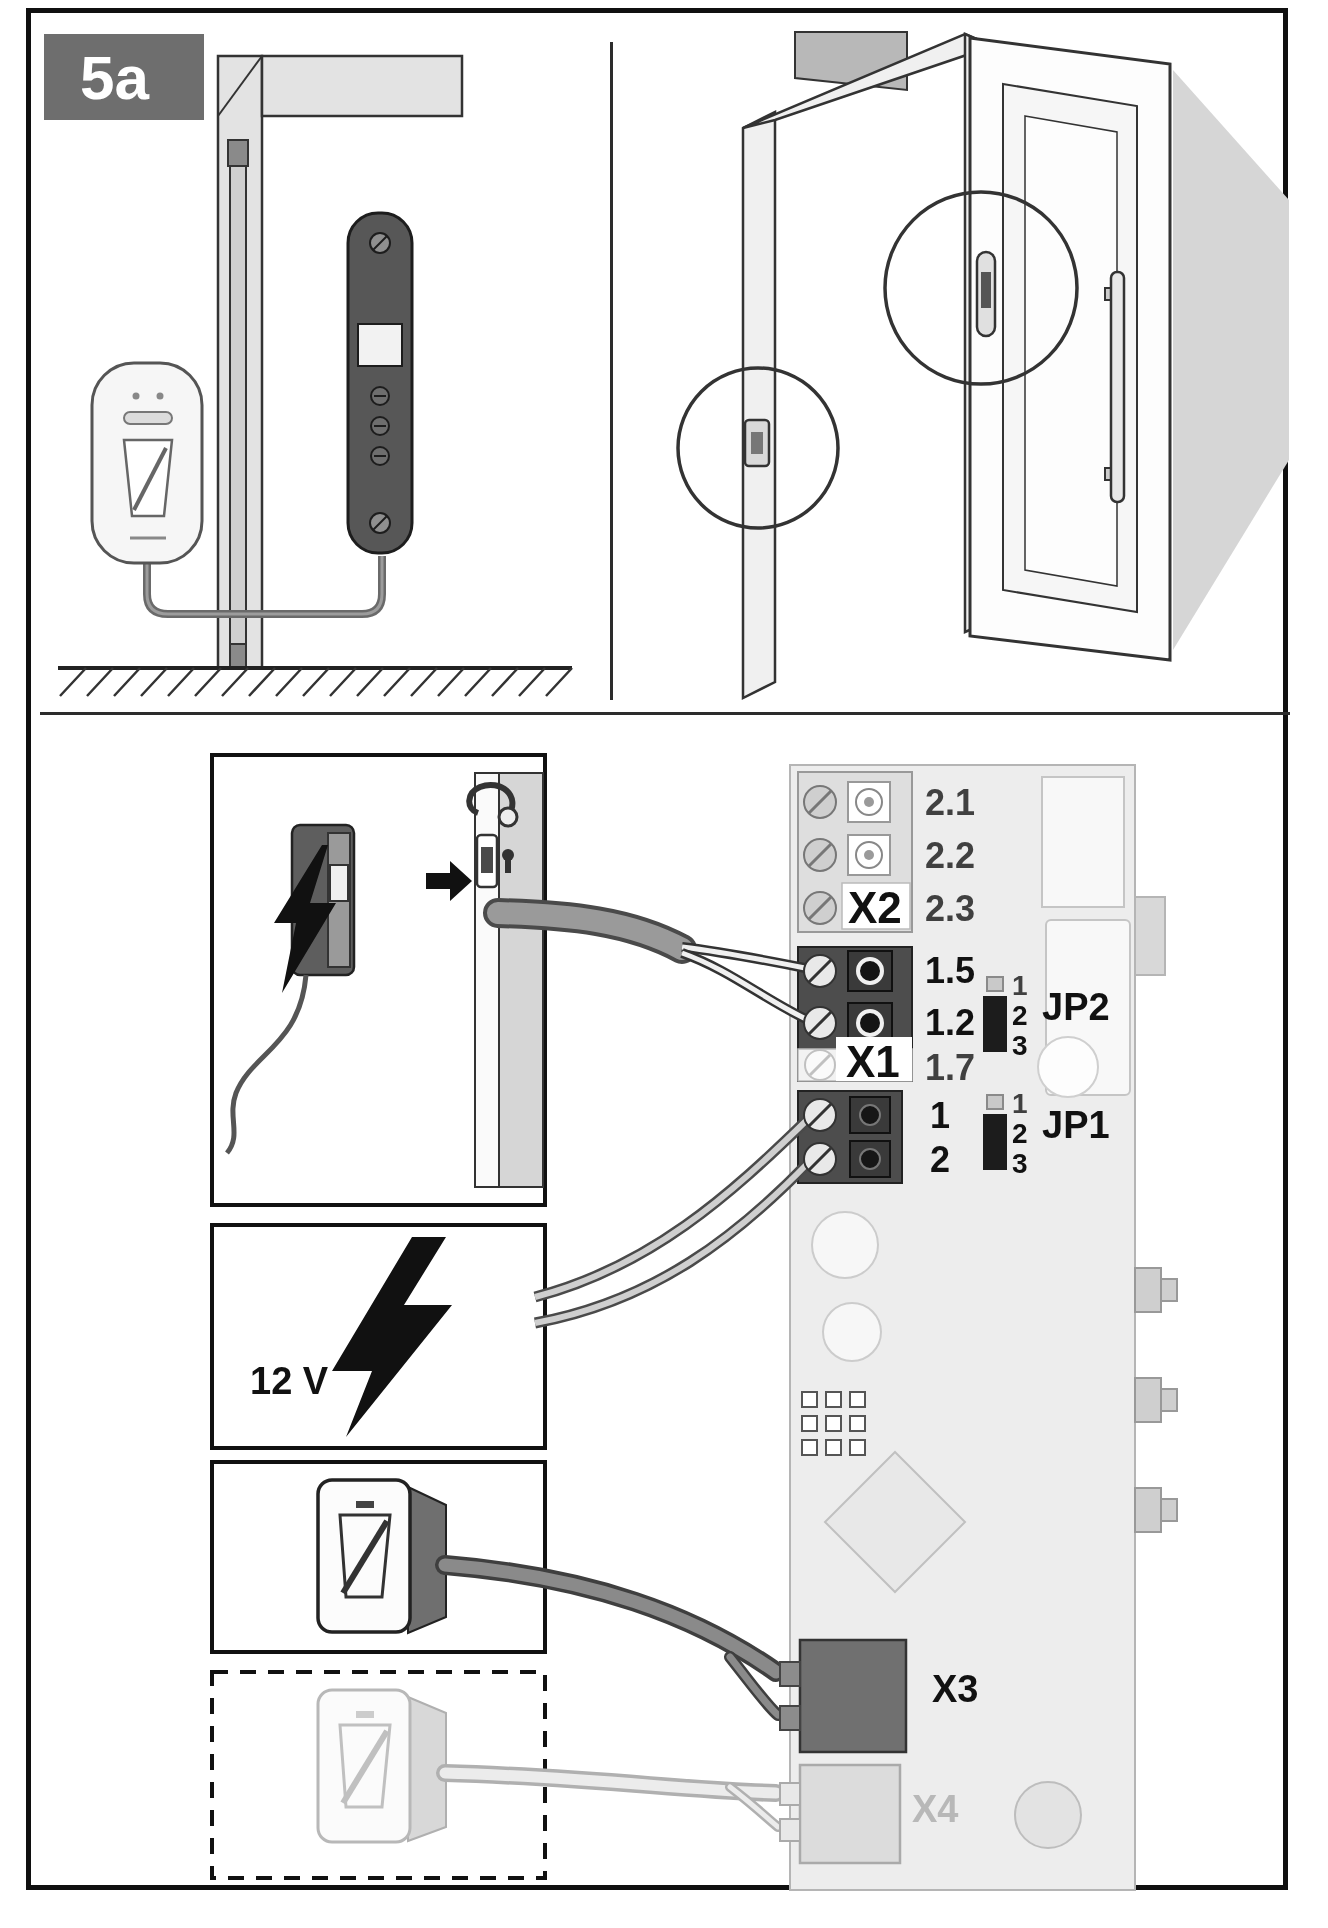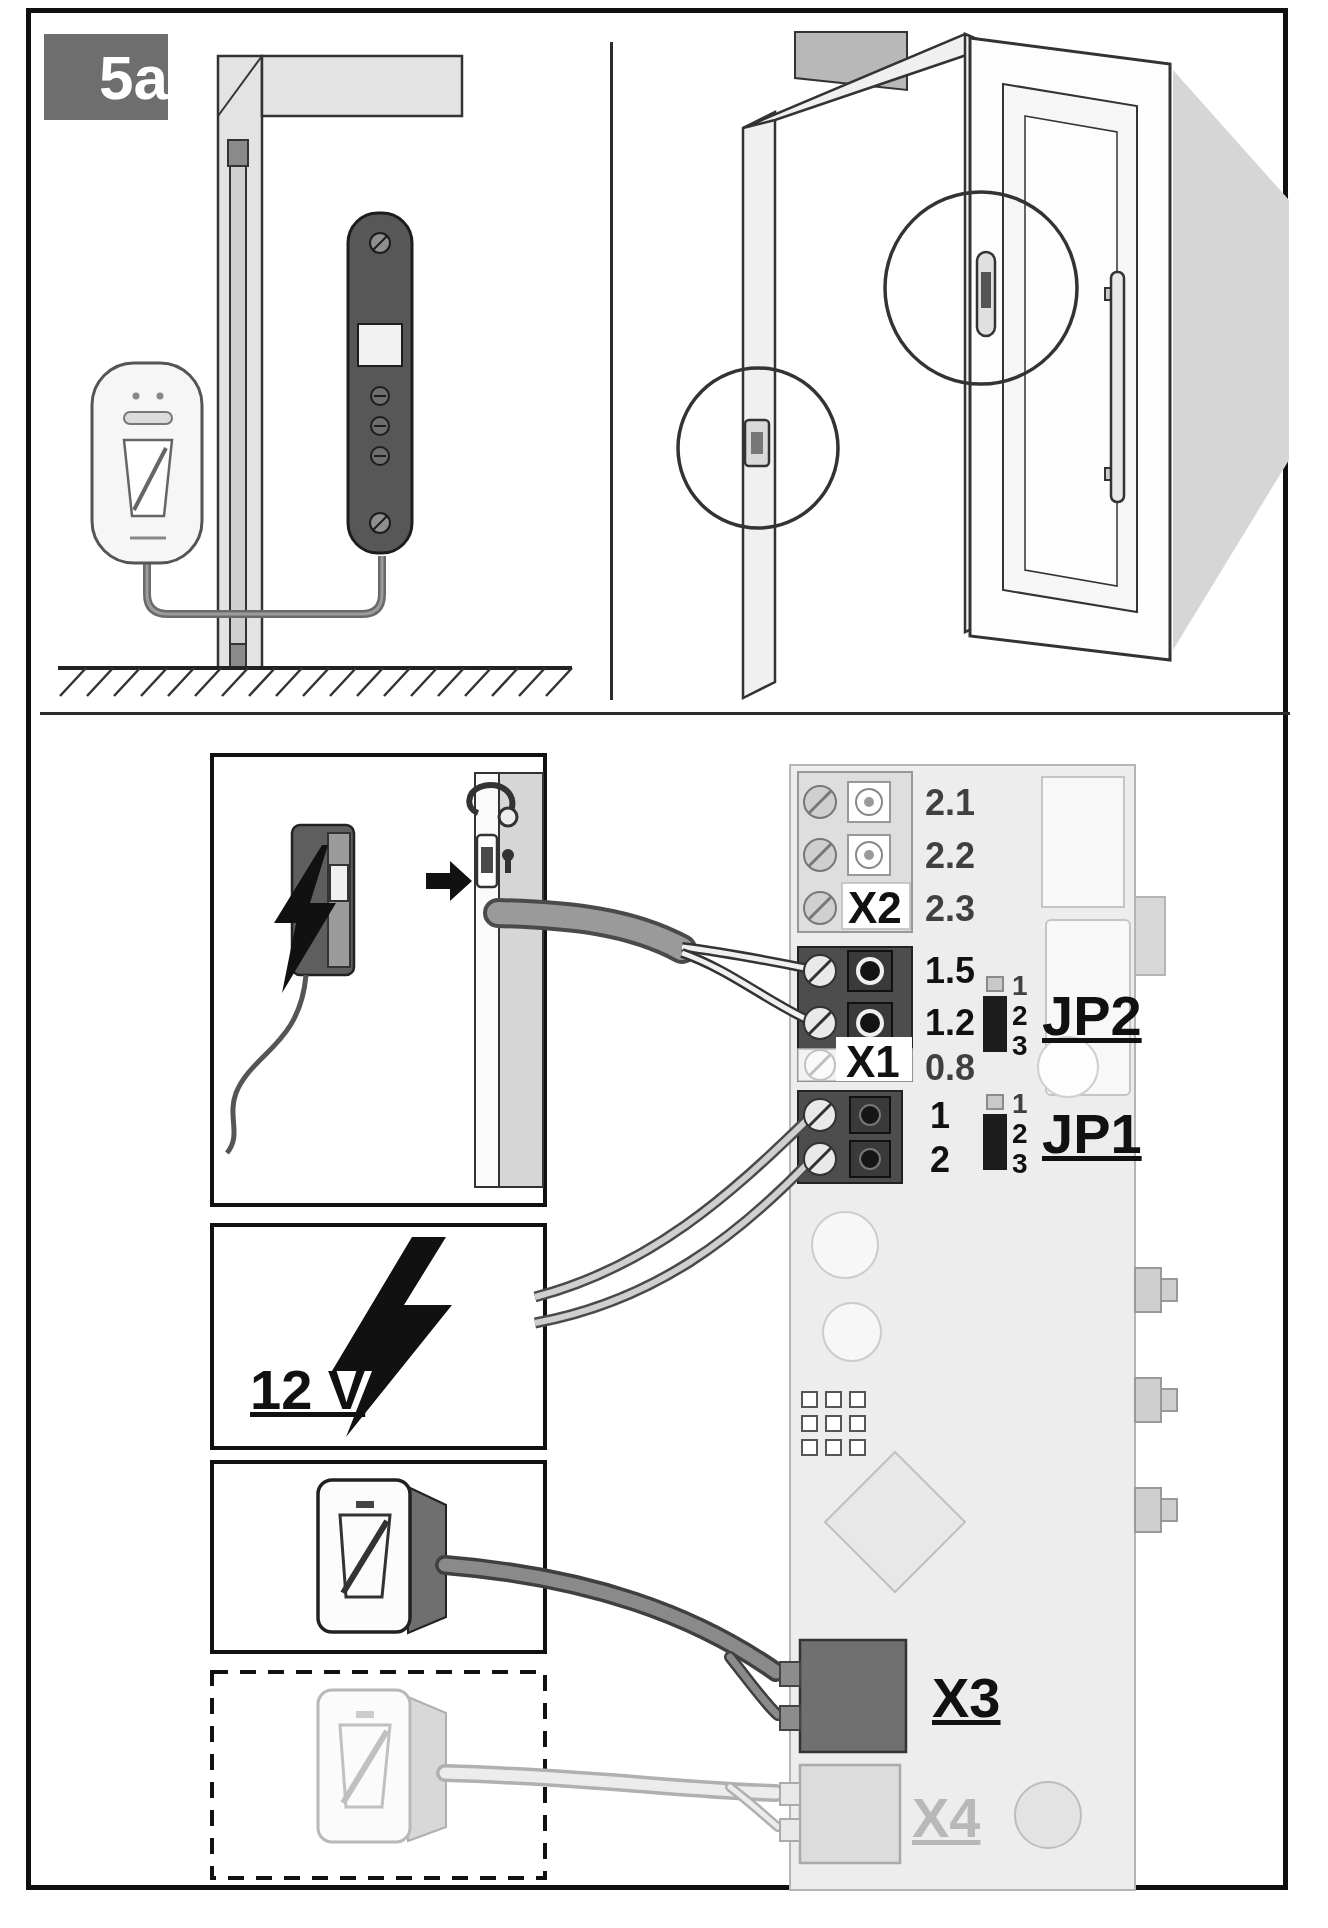--- a/index.html
+++ b/index.html
@@ -1,31 +1,31 @@
 <!DOCTYPE html>
 <html><head>
 <meta charset="utf-8">
 <style>
   html,body{margin:0;padding:0;background:#fff;}
   #app{position:relative;width:1328px;height:1928px;background:#fff;overflow:hidden;
        font-family:"Liberation Sans",sans-serif;}
   .page-border{position:absolute;left:26px;top:8px;width:1262px;height:1882px;
        border:5px solid #101010;box-sizing:border-box;}
   .step-badge{position:absolute;left:44px;top:34px;width:124px;height:86px;background:#6e6e6e;
-       color:#fff;display:flex;align-items:center;justify-content:flex-end;
-       font-weight:bold;font-size:62px;}
+       color:#fff;display:flex;align-items:center;justify-content:flex-start;
+       font-weight:bold;font-size:62px;padding-left:36px;}
   .vdivider{position:absolute;left:610px;top:42px;width:3px;height:658px;background:#2c2c2c;}
   .hdivider{position:absolute;left:40px;top:712px;width:1250px;height:3px;background:#2c2c2c;}
   svg{position:absolute;}
   .lbl{position:absolute;font-weight:bold;color:#111;line-height:1;white-space:nowrap;}
   .gray{color:#404040;}
   .s28{font-size:28px;}
   .s36{font-size:36px;}
   .s44{font-size:44px;text-align:center;}
-  .s46{font-size:56px;text-decoration:underline;}
+  .s46{font-size:38px;}
 </style>
 </head>
 <body>
 
 <div id="app">
 
   <div class="page-border"></div>
 
   <div class="step-badge">
     <span>5a</span>
@@ -297,21 +297,21 @@
     </g>
   </svg>
 
   <div class="lbl s36 gray" style="left:925px;top:785px">2.1</div>
   <div class="lbl s36 gray" style="left:925px;top:838px">2.2</div>
   <div class="lbl s36 gray" style="left:925px;top:891px">2.3</div>
   <div class="lbl s44" style="left:848px;top:886px">X2</div>
 
   <div class="lbl s36" style="left:925px;top:953px">1.5</div>
   <div class="lbl s36" style="left:925px;top:1005px">1.2</div>
-  <div class="lbl s36 gray" style="left:925px;top:1050px">0.8</div>
+  <div class="lbl s36 gray" style="left:925px;top:1050px">1.7</div>
   <div class="lbl s44" style="left:846px;top:1040px">X1</div>
 
   <div class="lbl s36" style="left:930px;top:1098px">1</div>
   <div class="lbl s36" style="left:930px;top:1142px">2</div>
 
   <div class="lbl s28 gray" style="left:1012px;top:972px">1</div>
   <div class="lbl s28" style="left:1012px;top:1002px">2</div>
   <div class="lbl s28" style="left:1012px;top:1032px">3</div>
   <div class="lbl s46" style="left:1042px;top:988px">JP2</div>
 

